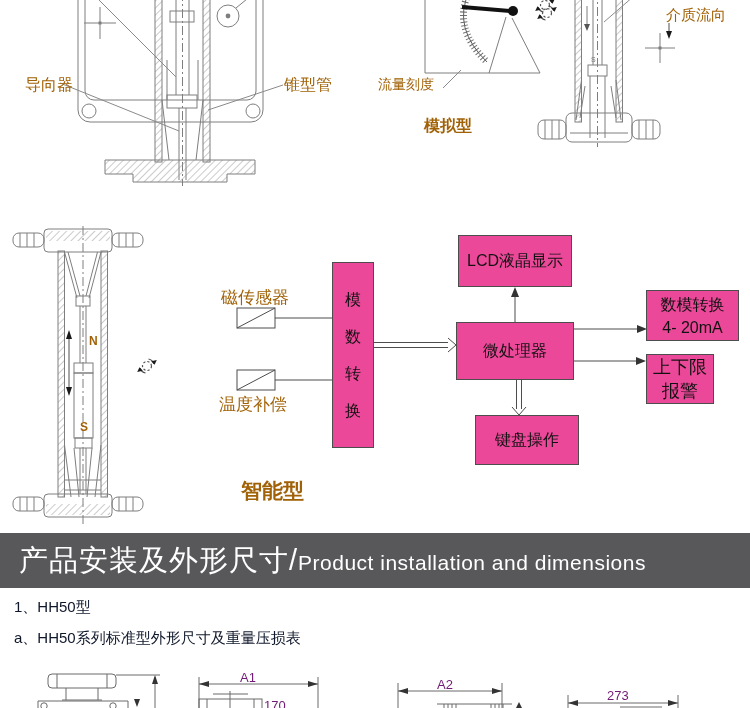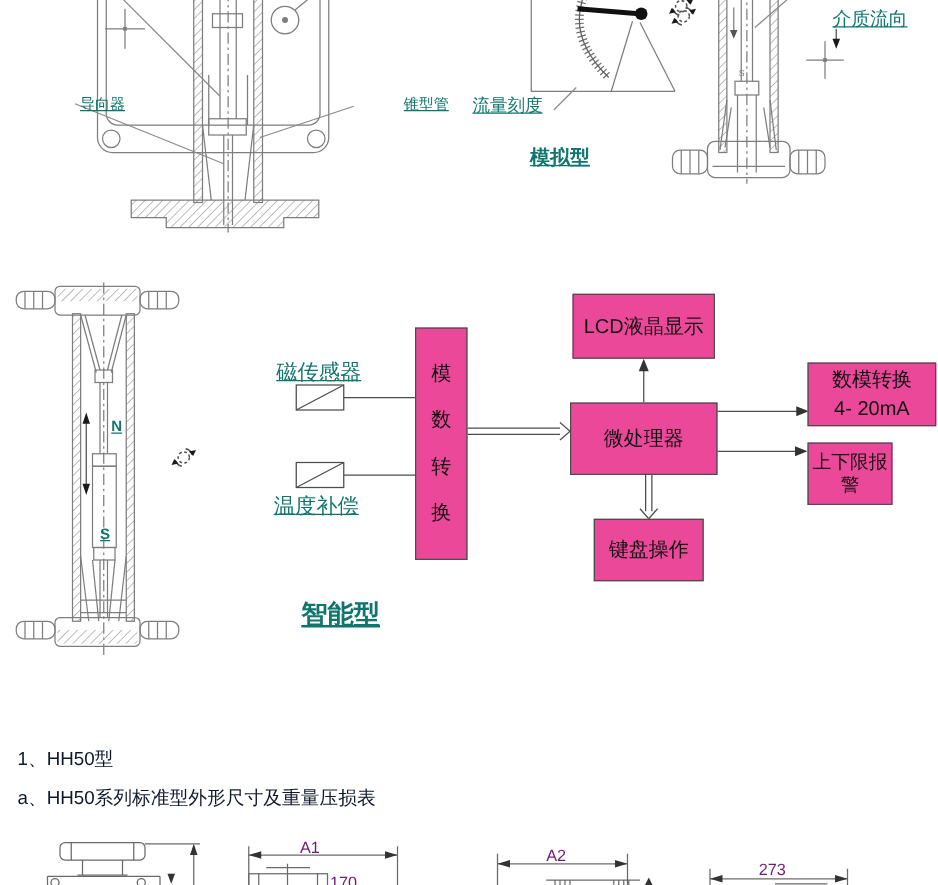--- a/index.html
+++ b/index.html
@@ -1,22 +1,22 @@
 <!DOCTYPE html>
 <html><head>
 <meta charset="utf-8">
 <style>
   html,body{margin:0;padding:0;background:#fff;}
   #page{
     position:relative;width:750px;height:708px;overflow:hidden;background:#fff;
     font-family:"Liberation Sans","DejaVu Sans",sans-serif;color:#1a1a1a;
   }
   svg{position:absolute;left:0;top:0;}
-  .lbl{position:absolute;white-space:nowrap;color:#0f766e;text-decoration:underline;}
-  .cad{font-size:12px;font-weight:500;margin-left:39px;}
+  .lbl{position:absolute;white-space:nowrap;color:#a16207;}
+  .cad{font-size:16px;font-weight:500;}
   .mid{font-size:15px;font-weight:500;}
   .big{font-size:17px;font-weight:500;}
   .cap{font-weight:700;}
   .bbox{
     position:absolute;box-sizing:border-box;border:1px solid #4d4d4d;background:#ec4899;
     display:flex;align-items:center;justify-content:center;text-align:center;
     font-size:16px;color:#111;
   }
   .vtext{white-space:pre-line;line-height:37px;font-size:16px;}
   .dac{flex-direction:column;line-height:23px;}
@@ -207,28 +207,32 @@
   <div class="lbl" style="left:80px;top:420px;font-size:12px;font-weight:600;">S</div>
 
   <div class="lbl big" style="left:221px;top:286px;">磁传感器</div>
   <div class="lbl big" style="left:219px;top:393px;">温度补偿</div>
   <div class="bbox vtext" style="left:332px;top:262px;width:42px;height:186px;">模
 数
 转
 换</div>
   <div class="bbox" style="left:458px;top:235px;width:114px;height:52px;">LCD液晶显示</div>
   <div class="bbox" style="left:456px;top:322px;width:118px;height:58px;">微处理器</div>
-  <div class="bbox" style="left:475px;top:415px;width:88px;height:50px;">键盘操作</div>
-  <div class="bbox dac" style="left:646px;top:290px;width:103px;height:51px;">
+  <div class="bbox" style="left:475px;top:415px;width:104px;height:50px;">键盘操作</div>
+  <div class="bbox dac" style="left:646px;top:290px;width:93px;height:51px;">
     <span>数模转换</span>
     <span>4- 20mA</span>
   </div>
-  <div class="bbox" style="left:646px;top:354px;width:68px;height:50px;font-size:15px;">上下限报警</div>
+  <div class="bbox" style="left:646px;top:354px;width:68px;height:50px;font-size:18px;">上下限报警</div>
   <div class="lbl cap" style="left:241px;top:477px;font-size:21px;">智能型</div>
 
+  <div id="banner">
+    <span class="zh">产品安装及外形尺寸/</span>
+    <span class="en">Product installation and dimensions</span>
+  </div>
 
   <div class="bodyline" style="top:598px;">1、HH50型</div>
   <div class="bodyline" style="top:629px;">a、HH50系列标准型外形尺寸及重量压损表</div>
 
   <svg width="750" height="58" viewBox="0 0 750 58" style="top:650px;">
     <g fill="none" stroke="#6a6a6a" stroke-width="1" transform="translate(0,-650)">
 
       <rect x="48" y="674" width="68" height="14" rx="4"></rect>
       <line x1="57" y1="674" x2="57" y2="688"></line>
       <line x1="107" y1="674" x2="107" y2="688"></line>

